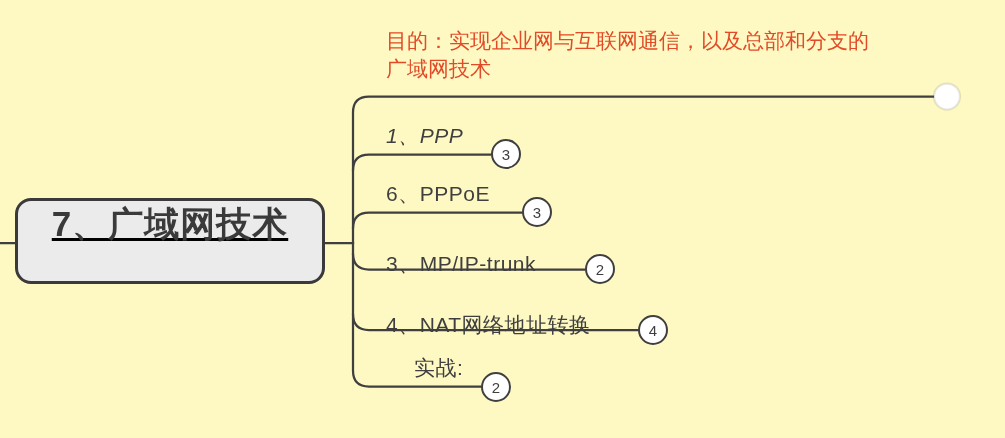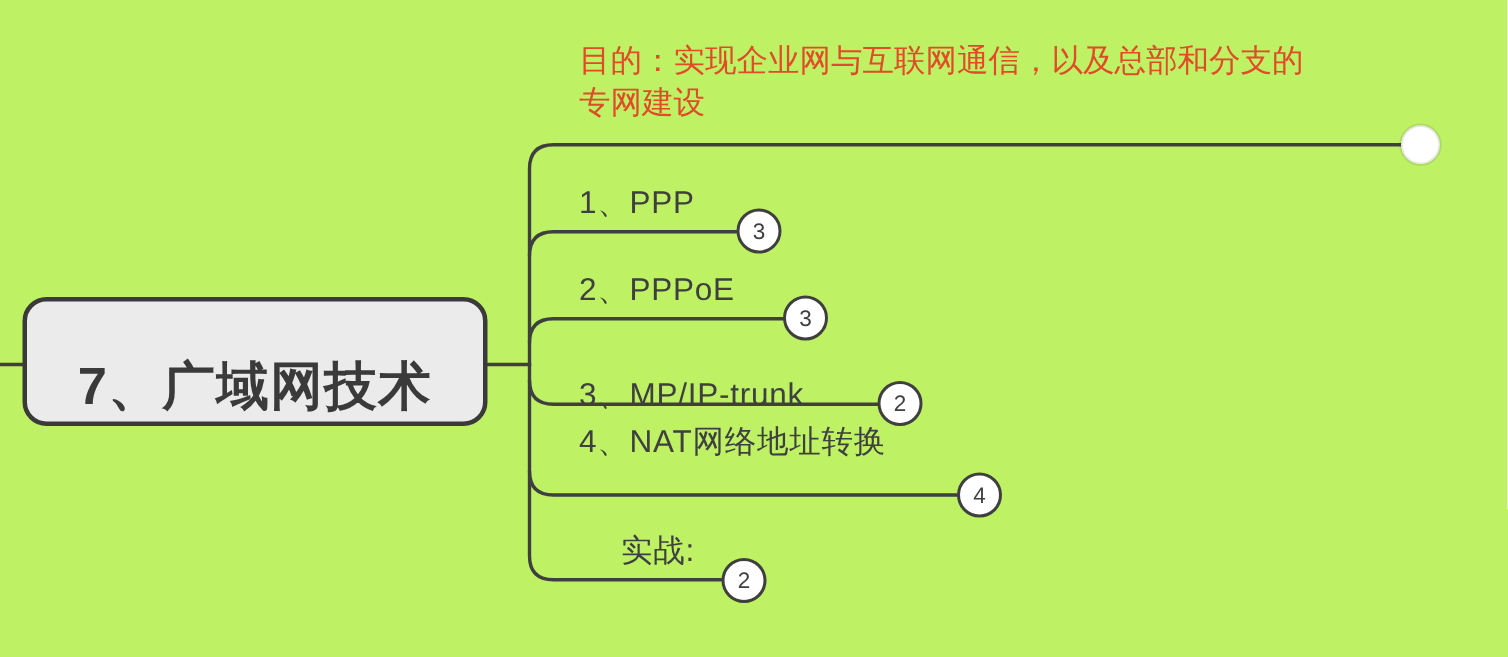--- a/index.html
+++ b/index.html
@@ -1,52 +1,52 @@
 <!DOCTYPE html>
 <html><head>
 <meta charset="utf-8">
 <style>
   html,body{margin:0;padding:0;background:#ffffff;}
   #canvas{
     position:relative;
     width:1005px;height:438px;
-    background:#bef264;
+    background:#fef9c3;
     overflow:hidden;
     font-family:"Liberation Sans","DejaVu Sans",sans-serif;
   }
   #wires{position:absolute;left:0;top:0;width:1005px;height:438px;}
   .root-node{
     position:absolute;left:15px;top:198px;width:310px;height:86px;
     background:#ebebeb;border:3.5px solid #3a3a3a;border-radius:16px;
     box-sizing:border-box;
-    display:flex;align-items:flex-end;justify-content:center;
+    display:flex;align-items:flex-start;justify-content:center;text-decoration:underline;
   }
   .root-label{
     font-size:35px;font-weight:bold;color:#3a3a3a;letter-spacing:1px;
     white-space:nowrap;
   }
   .note-topic{
     position:absolute;left:386px;top:27px;width:580px;
     color:#e14b28;font-size:21px;line-height:28px;font-weight:500;
   }
   .branch-label{
     position:absolute;left:386px;height:26px;
     font-size:21px;line-height:26px;color:#3f3f3f;
     white-space:nowrap;letter-spacing:0.5px;
   }
   .badge{
     position:absolute;width:26px;height:26px;
     background:#ffffff;border:2px solid #3f3f3f;border-radius:50%;
     display:flex;align-items:center;justify-content:center;
     font-size:15px;color:#3f3f3f;box-sizing:content-box;
   }
-  .lbl-0{top:123px;}
+  .lbl-0{top:123px;font-style:italic;}
   .lbl-1{top:181px;}
   .lbl-2{top:251px;}
-  .lbl-3{top:282px;}
+  .lbl-3{top:312px;}
   .lbl-4{top:355px;margin-left:28px;}
   .bdg-0{left:491px;top:139px;}
   .bdg-1{left:522px;top:197px;}
   .bdg-2{left:585px;top:254px;}
   .bdg-3{left:638px;top:315px;}
   .bdg-4{left:481px;top:372px;}
 </style>
 </head>
 <body>
 
@@ -65,29 +65,29 @@
     <path d="M 353 170.5 Q 353 154.5 369 154.5 H 491"></path>
     <path d="M 353 228.5 Q 353 212.5 369 212.5 H 522"></path>
     <path d="M 353 253.5 Q 353 269.5 369 269.5 H 585"></path>
     <path d="M 353 314 Q 353 330 369 330 H 638"></path>
 
     <circle cx="947" cy="96.5" r="13" stroke-opacity="0.13" fill="#ffffff"></circle>
   </svg>
 
   <div class="note-topic">
     <div>目的：实现企业网与互联网通信，以及总部和分支的</div>
-    <div>专网建设</div>
+    <div>广域网技术</div>
   </div>
 
   <div class="root-node">
     <span class="root-label">7、广域网技术</span>
   </div>
 
   <div class="branch-label lbl-0">1、PPP</div>
-  <div class="branch-label lbl-1">2、PPPoE</div>
+  <div class="branch-label lbl-1">6、PPPoE</div>
   <div class="branch-label lbl-2">3、MP/IP-trunk</div>
   <div class="branch-label lbl-3">4、NAT网络地址转换</div>
   <div class="branch-label lbl-4">实战:</div>
 
   <div class="badge bdg-0">3</div>
   <div class="badge bdg-1">3</div>
   <div class="badge bdg-2">2</div>
   <div class="badge bdg-3">4</div>
   <div class="badge bdg-4">2</div>
 

